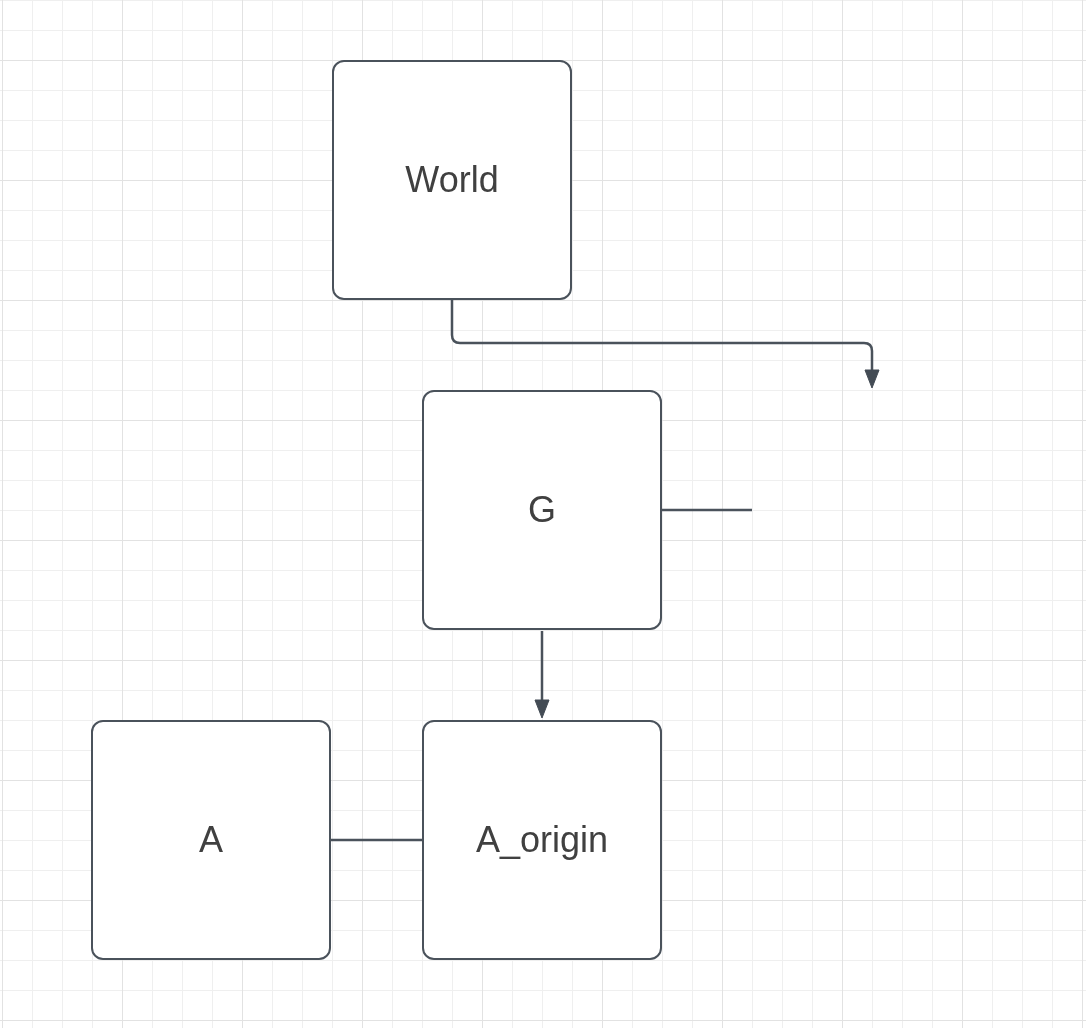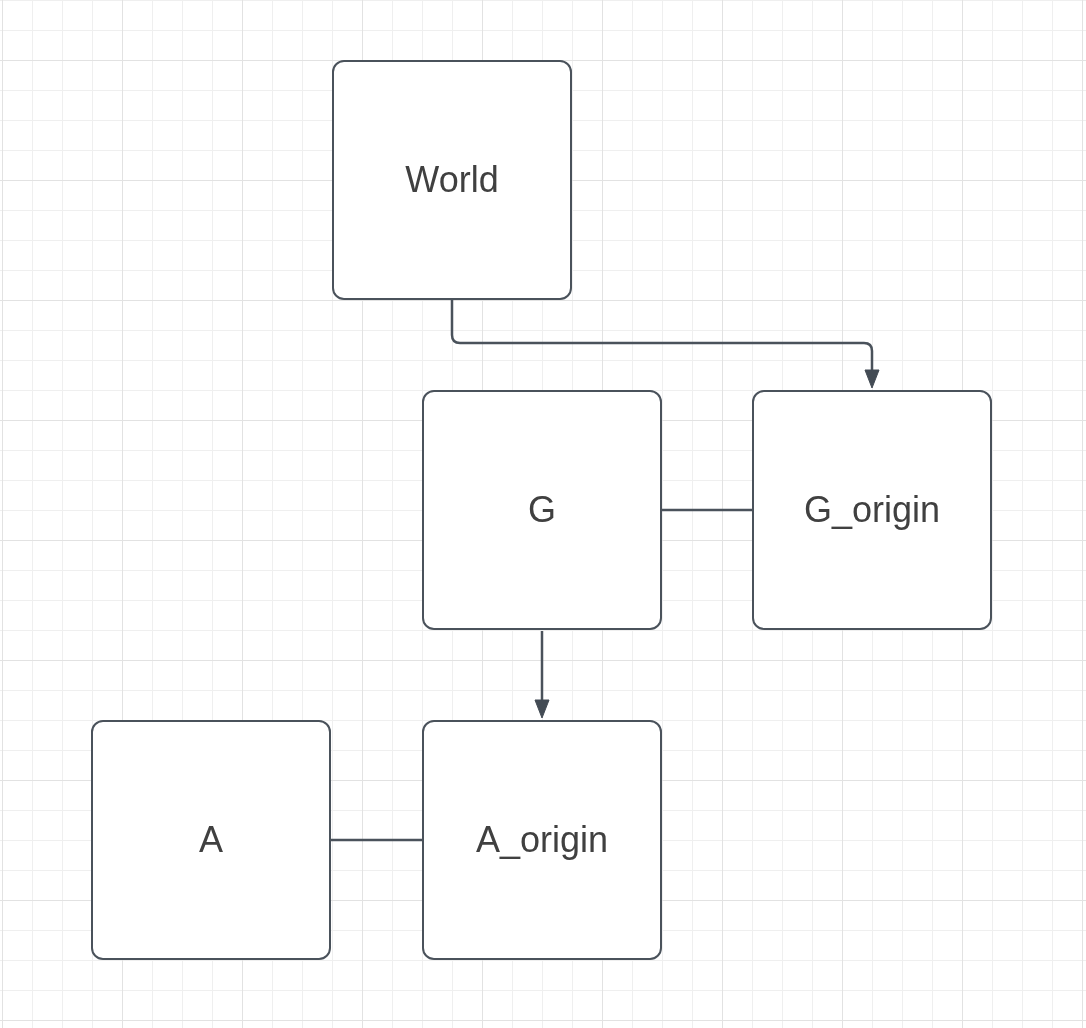--- a/index.html
+++ b/index.html
@@ -98,23 +98,20 @@
   </svg>
 
   <div class="node node-world">
     <span class="node-label">World</span>
   </div>
 
   <div class="node node-g">
     <span class="node-label">G</span>
   </div>
 
-  <div class="node node-g-origin">
-    <span class="node-label">G_origin</span>
-  </div>
 
   <div class="node node-a">
     <span class="node-label">A</span>
   </div>
 
   <div class="node node-a-origin">
     <span class="node-label">A_origin</span>
   </div>
 
 </div>

